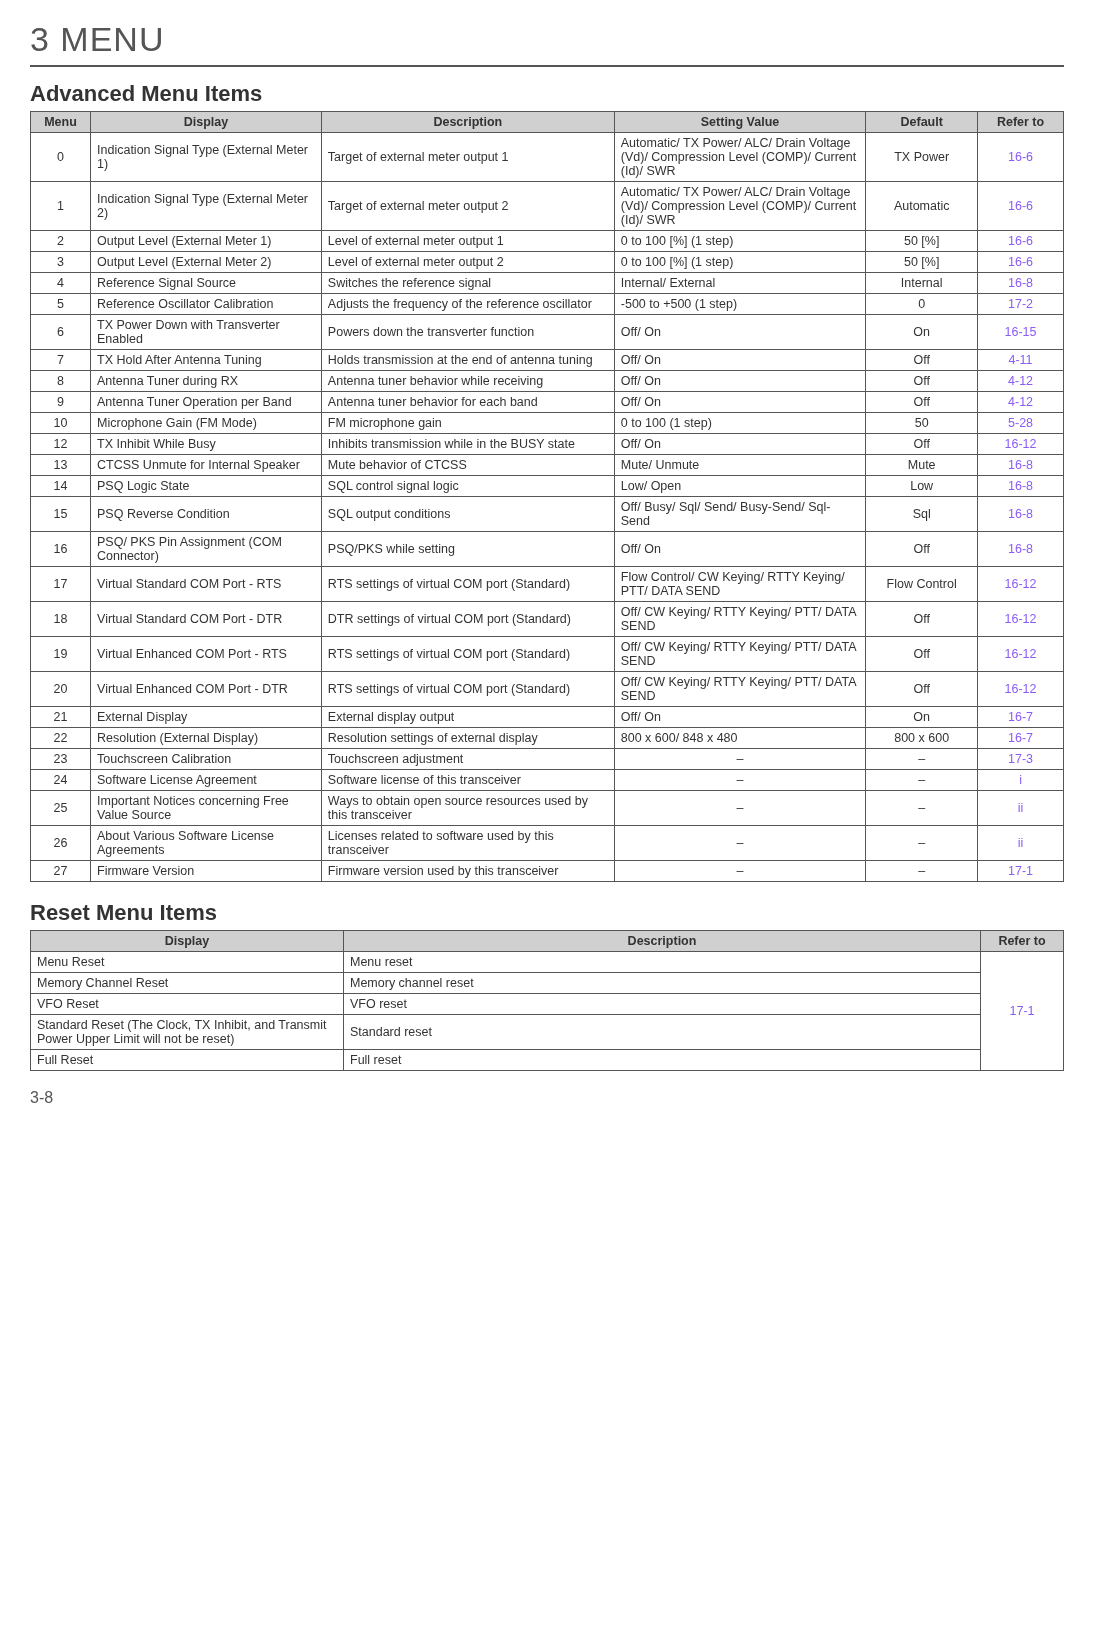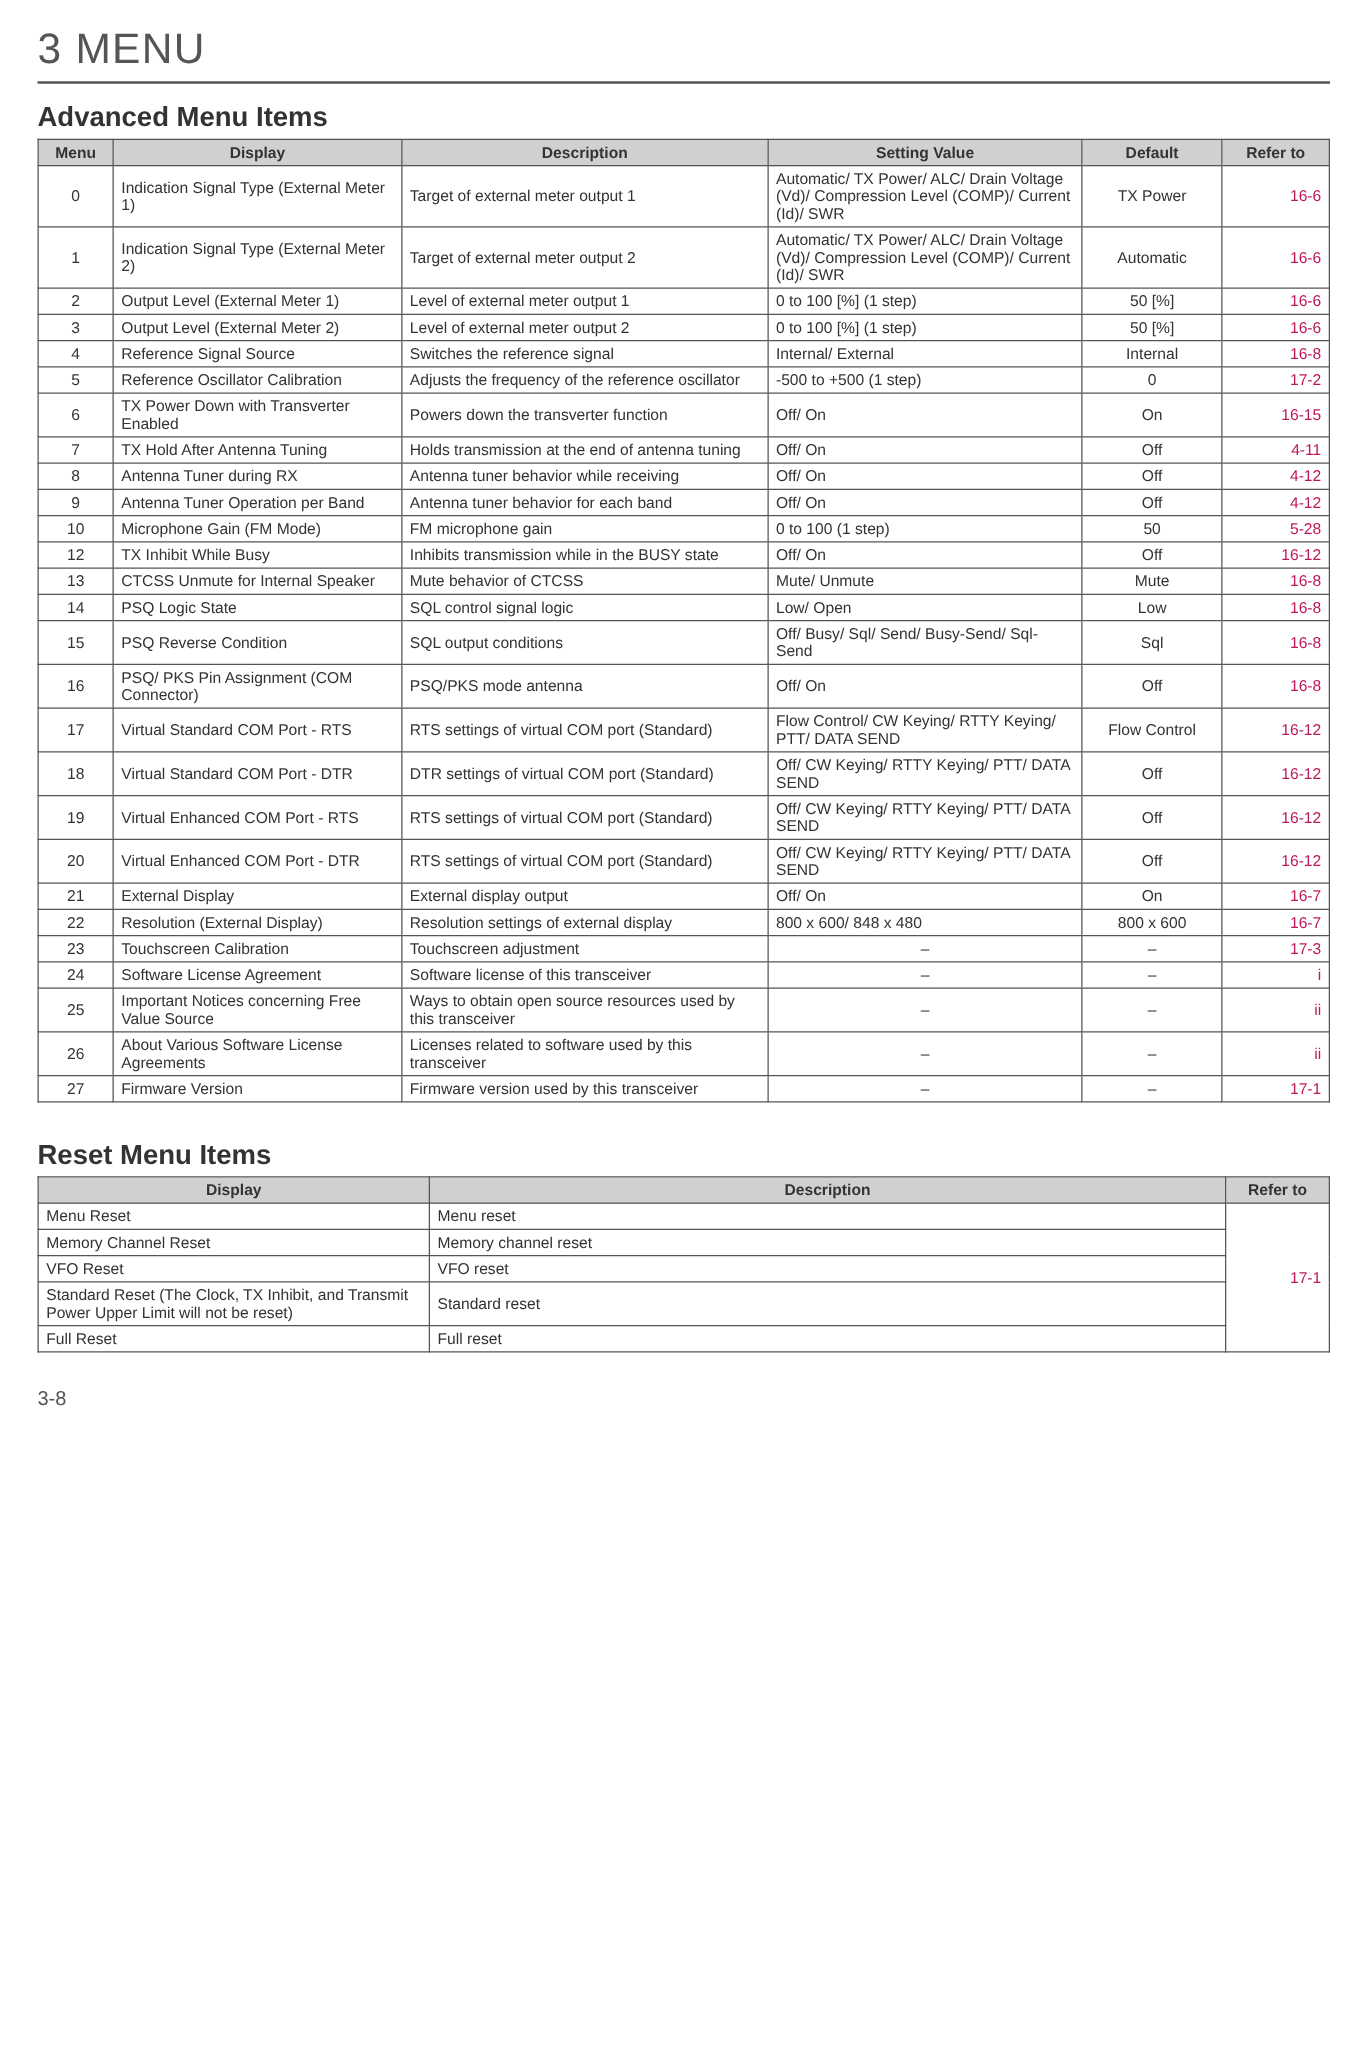--- a/index.html
+++ b/index.html
@@ -24,36 +24,36 @@
   h2.sub {
     font-size: 22px;
     font-weight: bold;
     color: #333;
     margin: 0 0 4px 0;
   }
   table {
     border-collapse: collapse;
     width: 100%;
     font-size: 12.5px;
-    margin-bottom: 29px;
+    margin-bottom: 18px;
   }
   th {
     background: #d0d0d0;
     border: 1px solid #555;
     padding: 3px 6px;
     text-align: center;
     font-weight: bold;
   }
   td {
     border: 1px solid #555;
     padding: 3px 6px;
     vertical-align: middle;
   }
   td.center { text-align: center; }
-  td.link { text-align: right; color: #be185d; }
+  td.link { text-align: center; color: #8b5cf6; }
   .col-menu   { width: 45px; }
   .col-disp   { width: 210px; }
   .col-desc   { width: 270px; }
   .col-set    { width: 230px; }
   .col-def    { width: 95px; }
   .col-ref    { width: 70px; }
   .col-disp2  { width: 300px; }
   .col-desc2  { }
   .col-ref2   { width: 70px; }
   .footer {
@@ -197,21 +197,21 @@
         <td class="center">15</td>
         <td>PSQ Reverse Condition</td>
         <td>SQL output conditions</td>
         <td>Off/ Busy/ Sql/ Send/ Busy-Send/ Sql-Send</td>
         <td class="center">Sql</td>
         <td class="link">16-8</td>
       </tr>
       <tr>
         <td class="center">16</td>
         <td>PSQ/ PKS Pin Assignment (COM Connector)</td>
-        <td>PSQ/PKS mode antenna</td>
+        <td>PSQ/PKS while setting</td>
         <td>Off/ On</td>
         <td class="center">Off</td>
         <td class="link">16-8</td>
       </tr>
       <tr>
         <td class="center">17</td>
         <td>Virtual Standard COM Port - RTS</td>
         <td>RTS settings of virtual COM port (Standard)</td>
         <td>Flow Control/ CW Keying/ RTTY Keying/ PTT/ DATA SEND</td>
         <td class="center">Flow Control</td>

